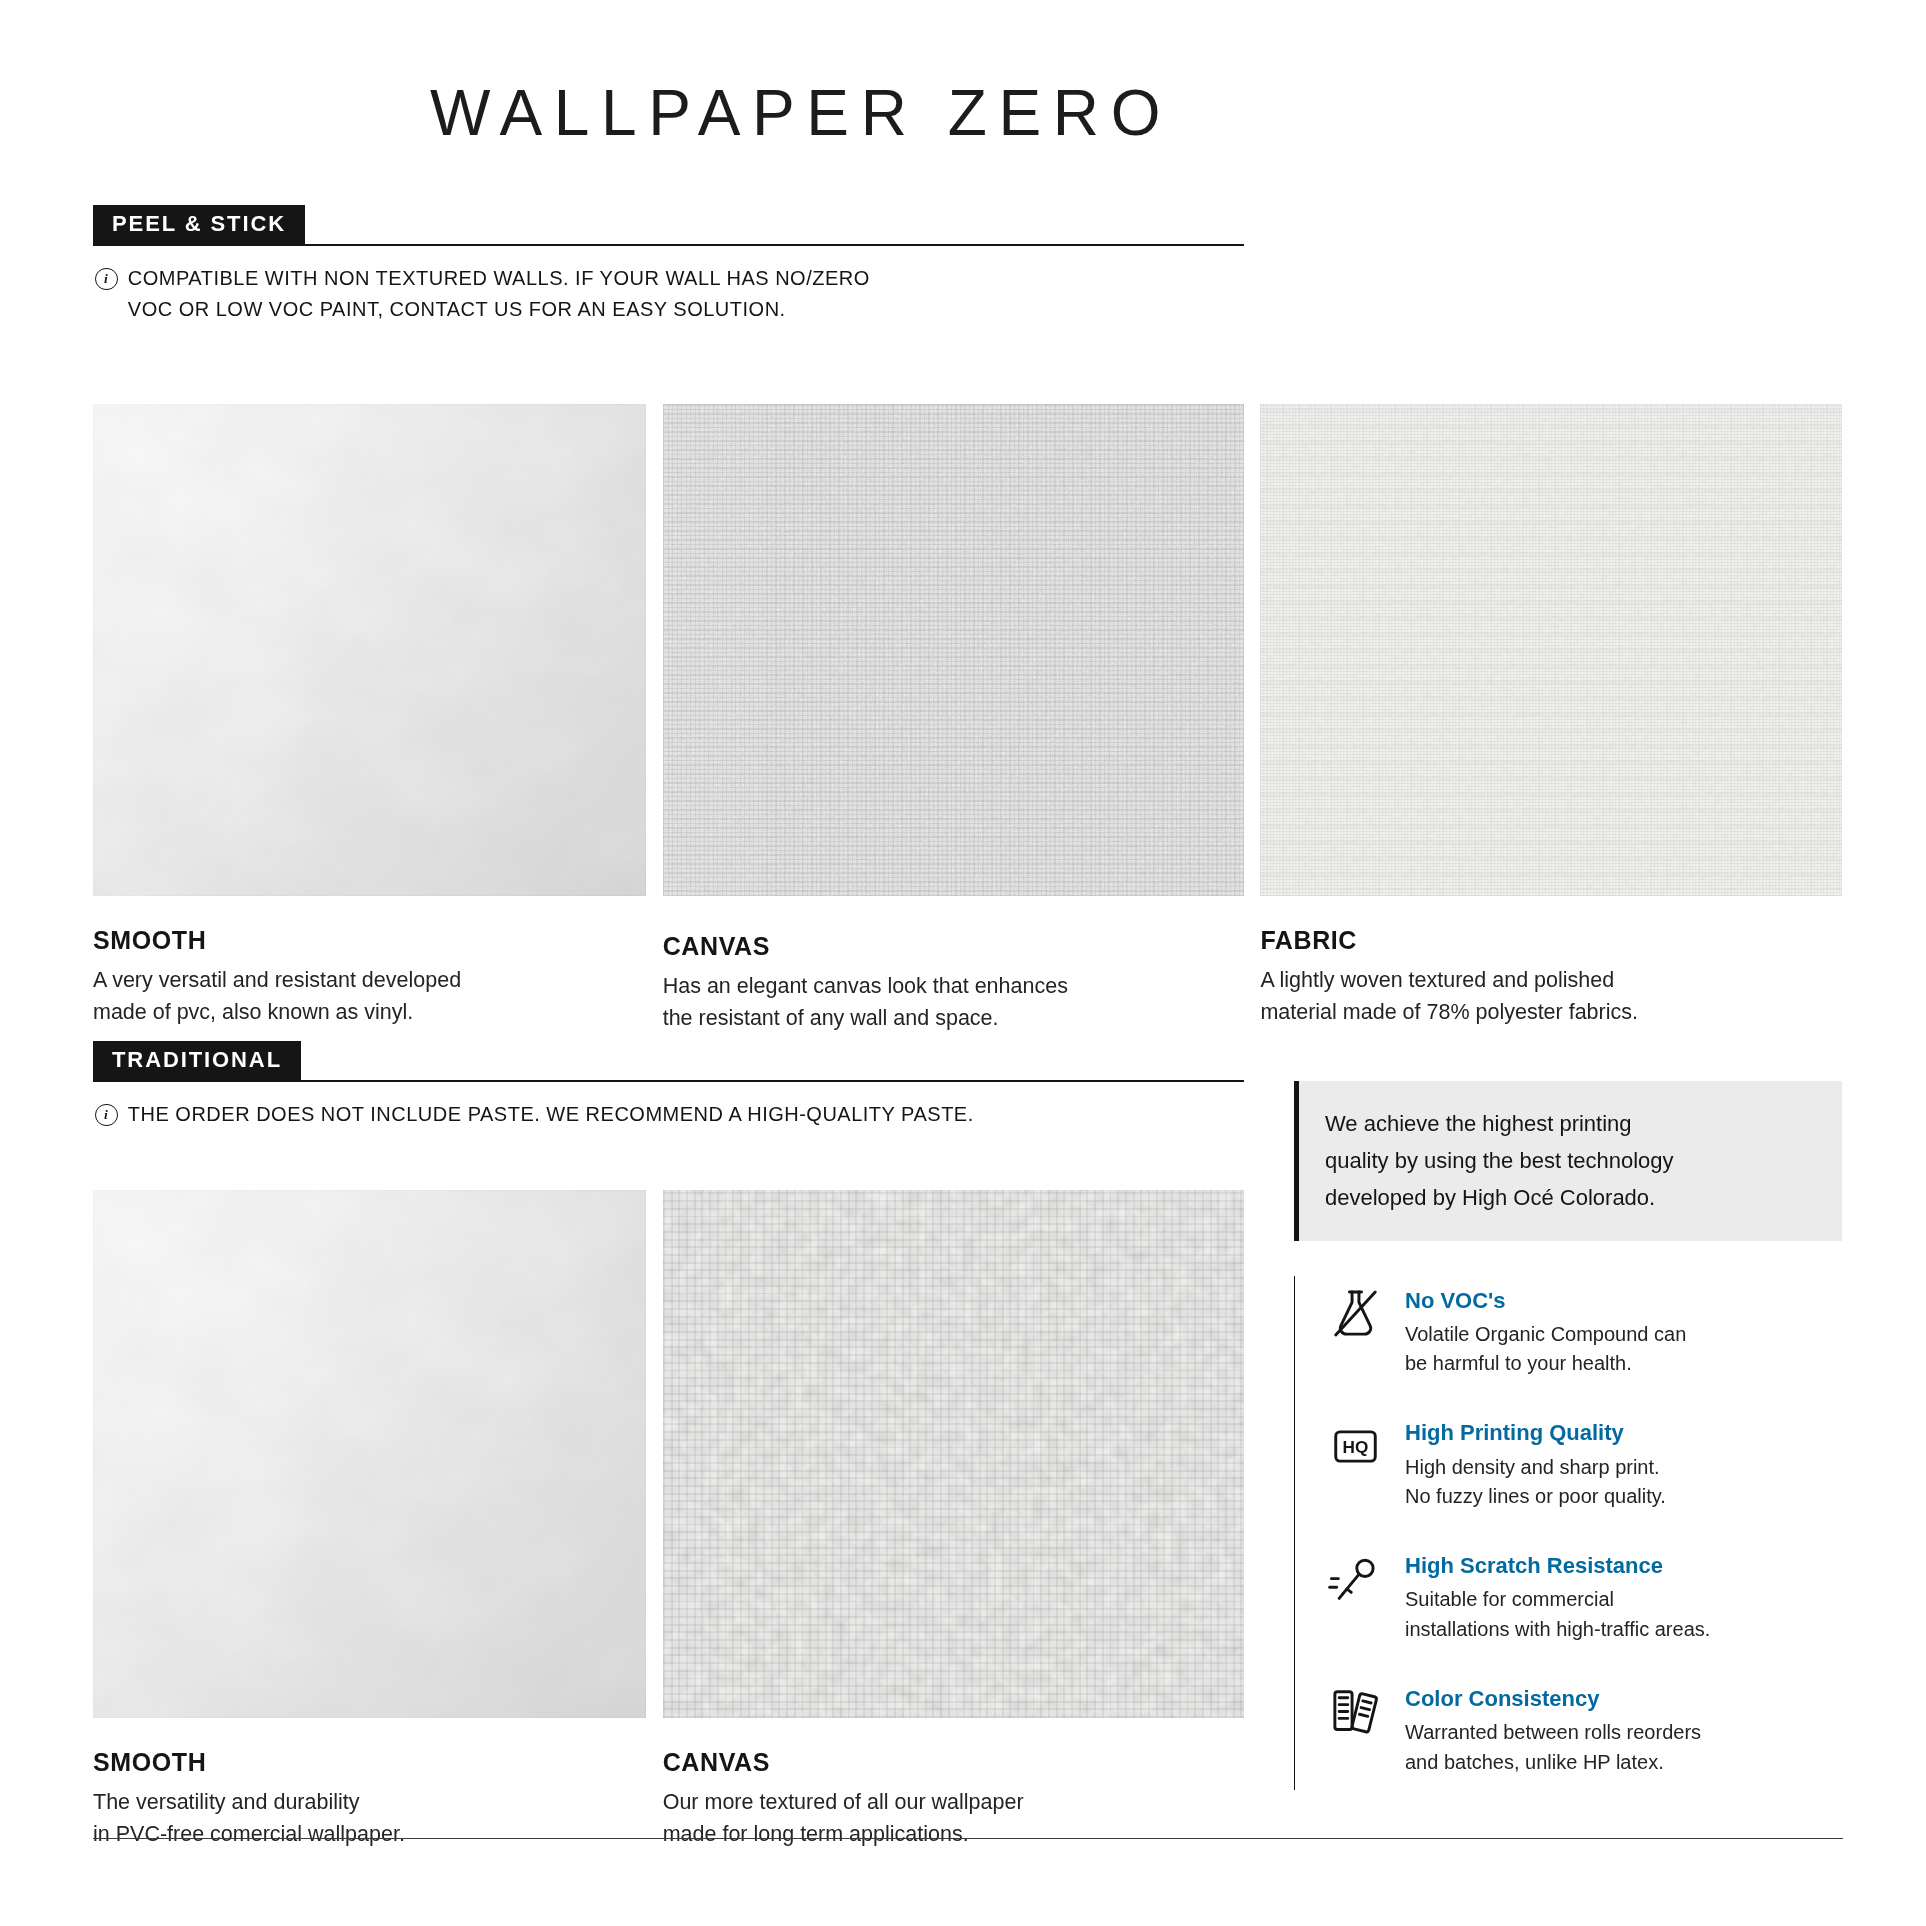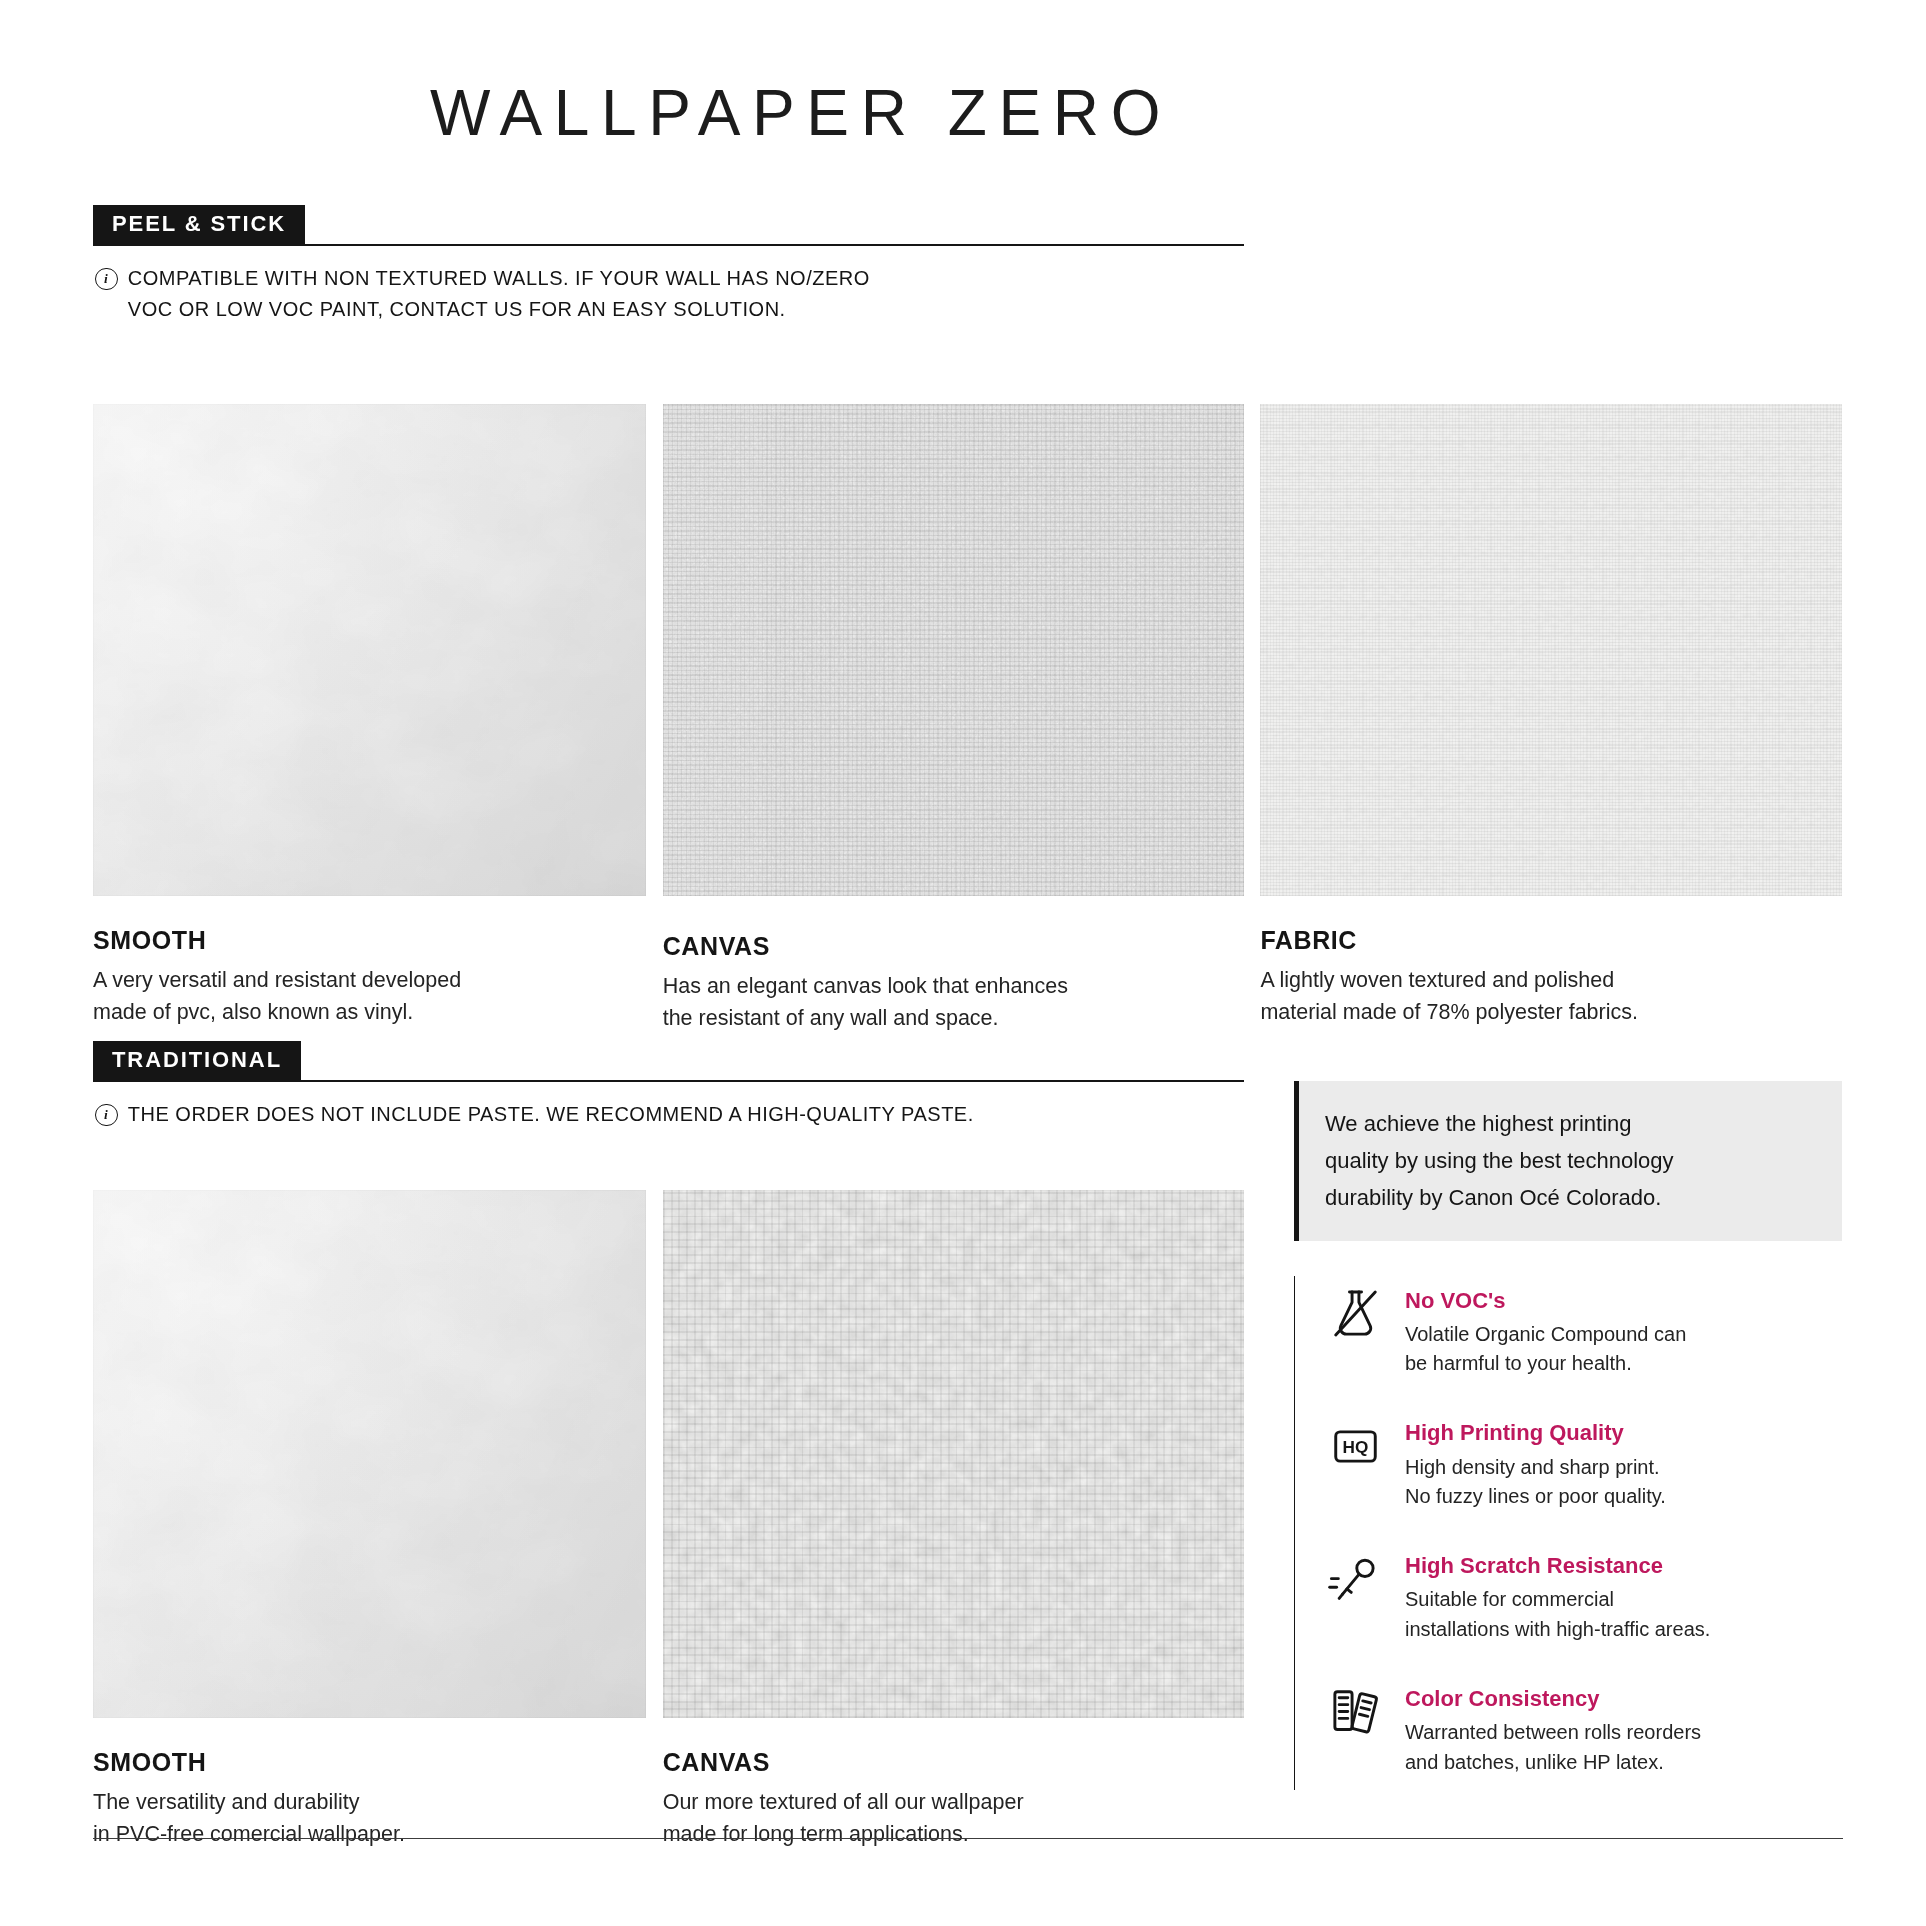--- a/index.html
+++ b/index.html
@@ -60,21 +60,21 @@
   
   .quality-box{position:absolute;left:1294px;top:1081px;width:548px;box-sizing:border-box;
                background:#ebebeb;border-left:5.8px solid #151515;
                padding:24.4px 26px;font-size:22px;line-height:37px;color:#151515;white-space:pre-line;}
   .features{position:absolute;left:1294px;top:1276px;width:548px;box-sizing:border-box;
             border-left:1.9px solid #151515;padding:10.3px 0 13px 33px;
             display:flex;flex-direction:column;gap:40px;}
   .feature{display:flex;gap:22px;align-items:flex-start;}
   .feature-icon{flex:0 0 auto;width:55px;height:55px;}
   .feature-icon svg{width:100%;height:100%;display:block;}
-  .feature-title{font-size:22px;font-weight:bold;color:#be185d;margin:1.3px 0 6.4px;}
+  .feature-title{font-size:22px;font-weight:bold;color:#0369a1;margin:1.3px 0 6.4px;}
   .feature-desc{font-size:20px;line-height:29.5px;color:#242424;white-space:pre-line;}
 
   .bottom-rule{position:absolute;left:93px;top:1838px;width:1750px;border-top:1.9px solid #3c3c3c;}
 
   .icon-stroke{fill:none;stroke:#151515;stroke-width:3.4;stroke-linecap:round;stroke-linejoin:round;}
 </style>
 </head>
 <body>
 
 <svg width="0" height="0" style="position:absolute" aria-hidden="true">
@@ -218,21 +218,21 @@
         <div class="swatch-name">CANVAS</div>
         <div class="swatch-desc">Our more textured of all our wallpaper
 made for long term applications.</div>
       </figcaption>
     </figure>
 
   </div>
 
   <div class="quality-box">We achieve the highest printing
 quality by using the best technology
-durability by Canon Océ Colorado.</div>
+developed by High Océ Colorado.</div>
 
   <div class="features">
 
     <div class="feature">
       <span class="feature-icon">
         <svg viewBox="0 0 64 64" aria-hidden="true">
           <g class="icon-stroke">
             <path d="M25 7 h14"></path>
             <path d="M28 7 v12 L15 46 a7 7 0 0 0 6.5 10 h21 a7 7 0 0 0 6.5 -10 L36 19 V7"></path>
             <line x1="9" y1="57" x2="55" y2="7"></line>

